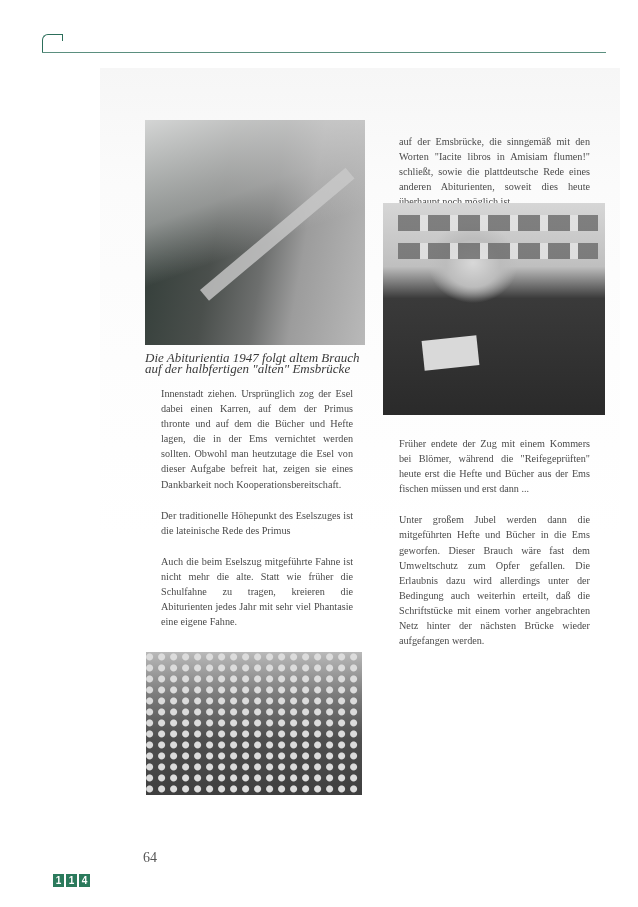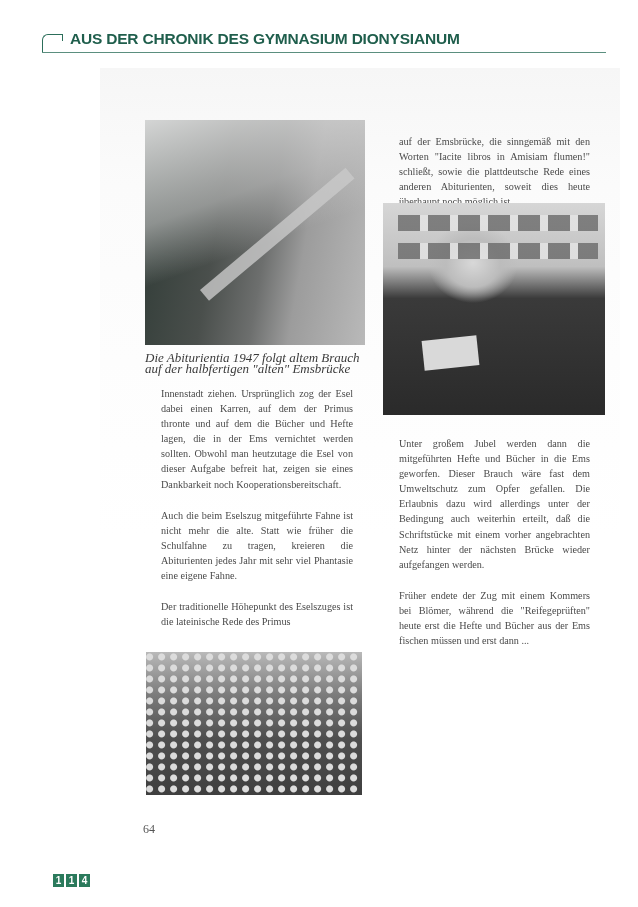--- a/index.html
+++ b/index.html
@@ -71,67 +71,66 @@
   }
   .col {
     position: absolute; font-size: 10.2px; line-height: 15.1px; color: #4a4a4a;
     text-align: justify;
   }
   .col p { margin: 16px; }
   .col-left-text { left: 145px; top: 370px; width: 224px; }
   .col-right-top { left: 383px; top: 118px; width: 223px; }
   .col-right-bottom { left: 383px; top: 420px; width: 223px; }
   .page-num {
-    position: absolute; left: 143px; top: 822px; font-size: 12px; color: #555;
+    position: absolute; left: 143px; top: 850px; font-size: 14px; color: #555;
   }
   .folio {
     position: absolute; left: 53px; top: 874px; display: flex; gap: 2px;
   }
   .folio span {
     display: block; width: 11px; height: 13px; background: #2b7a5c; color: #fff;
     font-family: "Liberation Sans", "DejaVu Sans", sans-serif; font-weight: bold;
     font-size: 10px; line-height: 13px; text-align: center;
   }
 </style>
 </head>
 <body>
 
 <div class="header">
   <div class="header-bracket"></div>
   <div class="header-tick"></div>
-  <div class="header-title">AUS DER CHRONIK DES GYMNASIUM DIONYSIANUM</div>
 </div>
 <div class="header-rule"></div>
 
 <div class="scan"></div>
 
 <div class="photo photo-1">
   <div class="rail"></div>
 </div>
 <div class="caption">Die Abiturientia 1947 folgt altem Brauch auf der halbfertigen "alten" Emsbrücke</div>
 
 <div class="col col-left-text">
   <p>Innenstadt ziehen. Ursprünglich zog der Esel dabei einen Karren, auf dem der Primus thronte und auf dem die Bücher und Hefte lagen, die in der Ems vernichtet werden sollten. Obwohl man heutzutage die Esel von dieser Aufgabe befreit hat, zeigen sie eines Dankbarkeit noch Kooperationsbereitschaft.</p>
+  <p>Der traditionelle Höhepunkt des Eselszuges ist die lateinische Rede des Primus</p>
   <p>Auch die beim Eselszug mitgeführte Fahne ist nicht mehr die alte. Statt wie früher die Schulfahne zu tragen, kreieren die Abiturienten jedes Jahr mit sehr viel Phantasie eine eigene Fahne.</p>
-  <p>Der traditionelle Höhepunkt des Eselszuges ist die lateinische Rede des Primus</p>
 </div>
 
 <div class="col col-right-top">
   <p>auf der Emsbrücke, die sinngemäß mit den Worten "Iacite libros in Amisiam flumen!" schließt, sowie die plattdeutsche Rede eines anderen Abiturienten, soweit dies heute überhaupt noch möglich ist.</p>
 </div>
 
 <div class="photo photo-2">
   <div class="window-row" style="top:12px"></div>
   <div class="window-row" style="top:40px"></div>
   <div class="book"></div>
 </div>
 
 <div class="col col-right-bottom">
+  <p>Früher endete der Zug mit einem Kommers bei Blömer, während die "Reifegeprüften" heute erst die Hefte und Bücher aus der Ems fischen müssen und erst dann ...</p>
   <p>Unter großem Jubel werden dann die mitgeführten Hefte und Bücher in die Ems geworfen. Dieser Brauch wäre fast dem Umweltschutz zum Opfer gefallen. Die Erlaubnis dazu wird allerdings unter der Bedingung auch weiterhin erteilt, daß die Schriftstücke mit einem vorher angebrachten Netz hinter der nächsten Brücke wieder aufgefangen werden.</p>
-  <p>Früher endete der Zug mit einem Kommers bei Blömer, während die "Reifegeprüften" heute erst die Hefte und Bücher aus der Ems fischen müssen und erst dann ...</p>
 </div>
 
 <div class="photo photo-3"></div>
 
 <div class="page-num">64</div>
 
 <div class="folio">
   <span>1</span>
   <span>1</span>
   <span>4</span>

